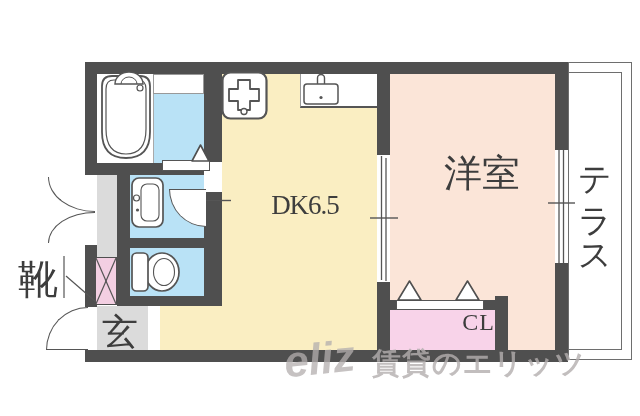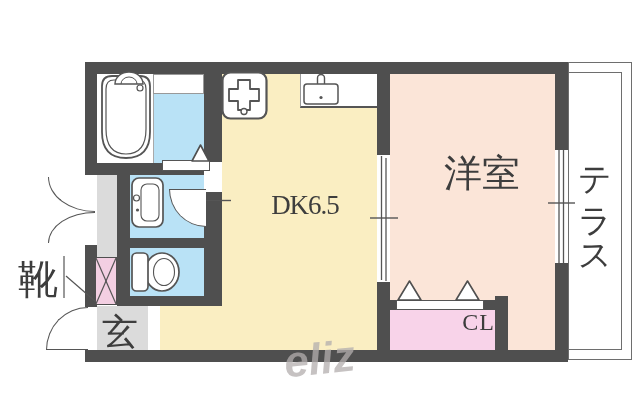--- a/index.html
+++ b/index.html
@@ -132,14 +132,15 @@
   <div class="label" style="left:250px;top:190px;width:110px;text-align:center;font-size:27px;letter-spacing:-1px;">DK6.5</div>
   <div class="label" style="left:425px;top:153px;width:95px;text-align:right;font-size:38px;line-height:41px;">
     <div>洋室</div>
   </div>
   <div class="label" style="left:572px;top:145px;height:135px;font-size:33px;writing-mode:vertical-rl;letter-spacing:2px;">テラス</div>
   <div class="label" style="left:18px;top:252px;font-size:40px;">靴</div>
   <div class="label" style="left:102px;top:308px;font-size:36px;">玄</div>
   <div class="label" style="left:390px;top:309px;width:105px;text-align:center;font-size:24px;letter-spacing:1px;margin-left:36px;">CL</div>
 
   <div class="label" style="left:284px;top:334px;font-size:44px;font-style:italic;font-weight:bold;color:var(--c-watermark,#b3aeae);opacity:.75;transform:rotate(-6deg);font-family:'Liberation Sans','DejaVu Sans',sans-serif;">eliz</div>
+  <div class="label" style="left:372px;top:344px;font-size:29px;font-weight:bold;color:var(--c-watermark,#b3aeae);opacity:.8;letter-spacing:1px;font-family:'Liberation Sans','DejaVu Sans',sans-serif;">賃貸のエリッツ</div>
 
 </div>
 
 </body></html>

